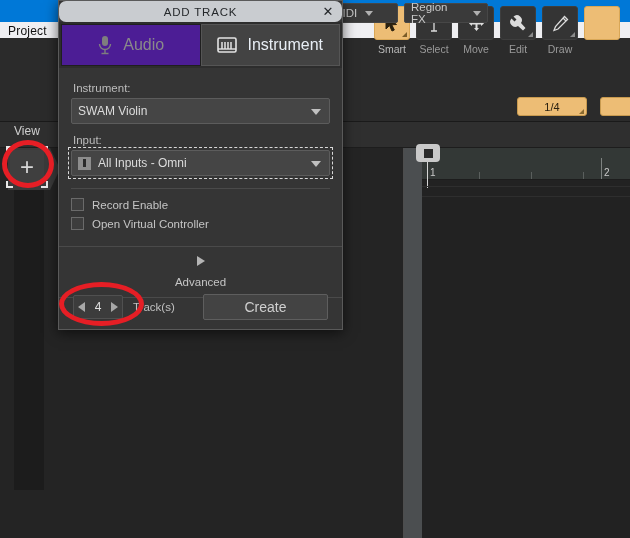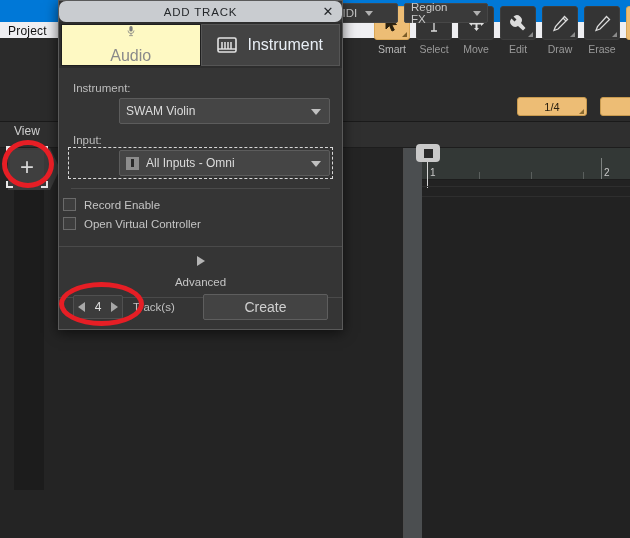--- a/index.html
+++ b/index.html
@@ -185,30 +185,30 @@
   .dlg-close {
     position: absolute; right: 7px; top: 3px;
     font-size: 13px; color: #25282b; line-height: 15px; width: 14px; text-align: center;
   }
 
   .dlg-tabs { display: flex; height: 46px; background: #2d2d2d; padding: 2px; gap: 0; }
   .dtab {
     flex: 1; display: flex; align-items: center; justify-content: center; gap: 10px;
     border: 1px solid #1f1f1f;
   }
-  .dtab.inactive { background: #fef9c3; color: #8a8a8a; flex-direction: column; }
+  .dtab.inactive { background: #4c1d95; color: #8a8a8a; }
   .dtab.active { background: #434343; color: #e8eef5; border-color: #555; }
   .dtab .nm { font-size: 16px; }
 
   .dlg-body { padding: 10px 12px 0 12px; }
   .fld-label { font-size: 11.5px; color: #bdbdbd; margin: 4px 0 4px 2px; }
   .combo {
     position: relative; height: 26px; background: #454545;
     border: 1px solid #5c5c5c; border-radius: 2px;
-    display: flex; align-items: center; padding: 0 6px; gap: 7px; margin-left: 48px;
+    display: flex; align-items: center; padding: 0 6px; gap: 7px;
   }
   .combo .val { font-size: 12px; color: #dcdcdc; }
   .combo .caret {
     position: absolute; right: 8px; top: 10px;
     width: 0; height: 0;
     border-left: 5px solid transparent; border-right: 5px solid transparent;
     border-top: 6px solid #c0c0c0;
   }
   .combo .sq {
     width: 13px; height: 13px; background: #8d8d8d;
@@ -217,21 +217,21 @@
   .combo .sq i { width: 3px; height: 8px; background: #2a2a2a; display: block; }
   .combo-wrap { position: relative; }
   .combo-wrap.focused { padding: 3px; margin: -3px; }
   .combo-wrap.focused::before {
     content: ""; position: absolute; inset: 0;
     border: 1px dashed #d8d8d8;
   }
 
   .sep { height: 1px; background: #4a4a4a; margin: 12px 0 0 0; }
 
-  .checks { padding: 9px 14px 10px 4px; }
+  .checks { padding: 9px 14px 10px 12px; }
   .chk { display: flex; align-items: center; gap: 8px; margin-bottom: 6px; }
   .chk .bx {
     width: 13px; height: 13px; background: #3d3d3d;
     border: 1px solid #6a6a6a;
   }
   .chk .cl { font-size: 11.5px; color: #c5c5c5; }
 
   .adv { padding: 9px 14px; display: flex; align-items: center; gap: 10px; flex-direction: column; }
   .adv .tri {
     width: 0; height: 0;
@@ -332,29 +332,20 @@
       <div class="box">
         <svg class="icon-svg" width="17" height="17" viewBox="0 0 17 17">
           <path d="M12.5 1.5 L15.5 4.5 L6 14 L2 15.5 L3.5 11.5 Z" fill="none" stroke="#dcdcdc" stroke-width="1.3"></path>
           <path d="M11 3 L14 6" stroke="#dcdcdc" stroke-width="1.3"></path>
         </svg>
         <span class="corner"></span>
       </div>
       <div class="lbl">Draw</div>
     </div>
 
-    <div class="tool">
-      <div class="box">
-        <svg class="icon-svg" width="17" height="17" viewBox="0 0 17 17">
-          <path d="M12.5 1.5 L15.5 4.5 L6 14 L2 15.5 L3.5 11.5 Z" fill="none" stroke="#dcdcdc" stroke-width="1.3"></path>
-        </svg>
-        <span class="corner"></span>
-      </div>
-      <div class="lbl">Erase</div>
-    </div>
 
     <div class="tool active">
       <div class="box">
         
       </div>
 
     </div>
   </div>
 
   <div class="grid-btn">

